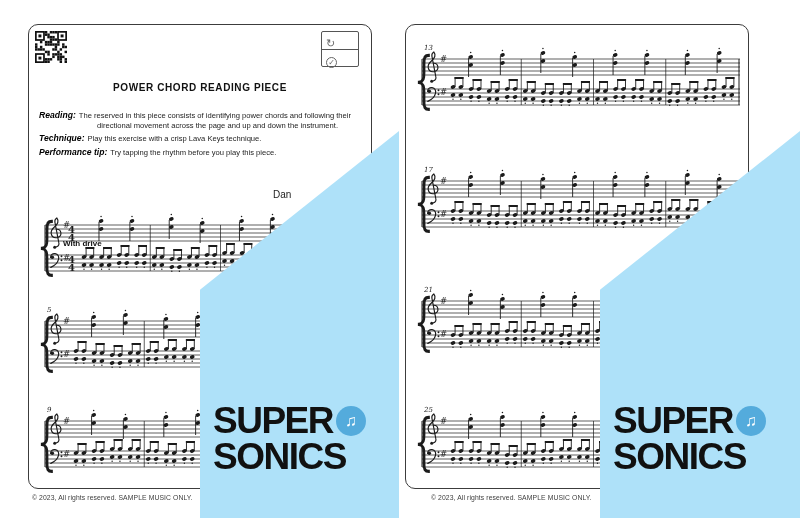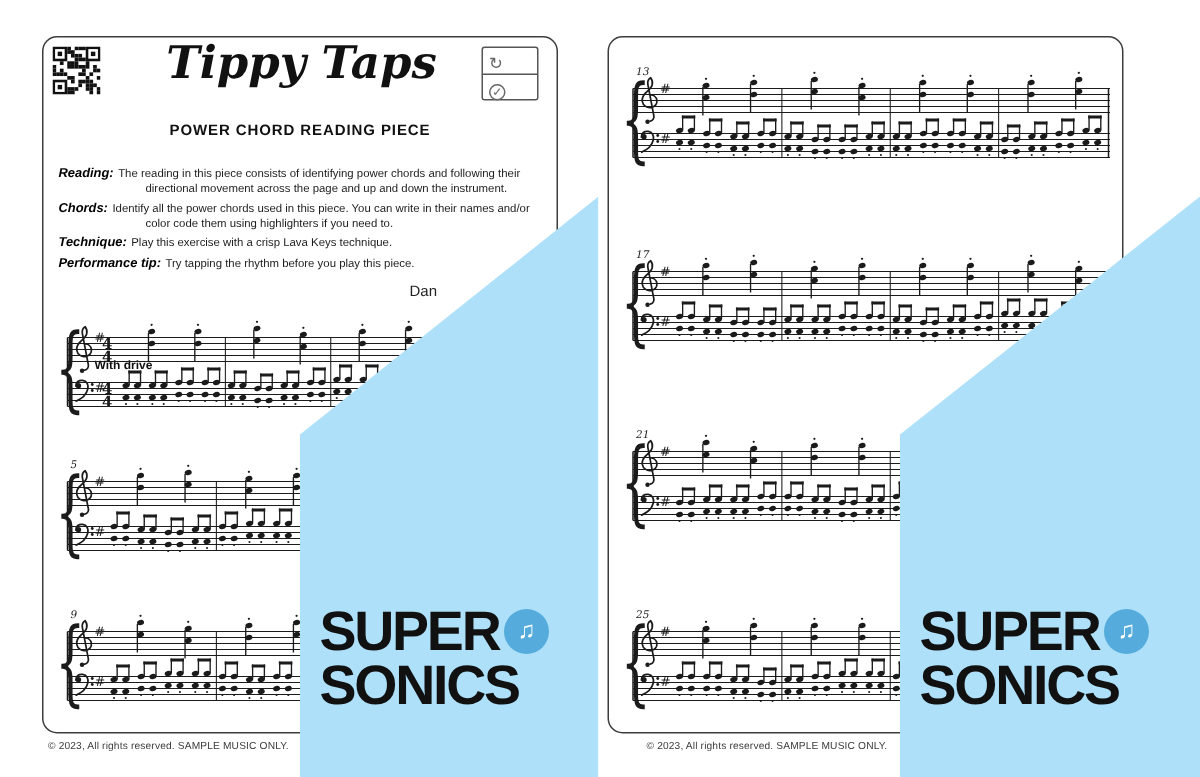--- a/index.html
+++ b/index.html
@@ -139,30 +139,28 @@
       <rect x="0" y="0" width="4" height="4" fill="#111"></rect>
       <rect x="0.7" y="0.7" width="2.6" height="2.6" fill="#fff"></rect>
       <rect x="1.4" y="1.4" width="1.2" height="1.2" fill="#111"></rect>
       <rect x="9" y="0" width="4" height="4" fill="#111"></rect>
       <rect x="9.7" y="0.7" width="2.6" height="2.6" fill="#fff"></rect>
       <rect x="10.4" y="1.4" width="1.2" height="1.2" fill="#111"></rect>
       <rect x="0" y="9" width="4" height="4" fill="#111"></rect>
       <rect x="0.7" y="9.7" width="2.6" height="2.6" fill="#fff"></rect>
       <rect x="1.4" y="10.4" width="1.2" height="1.2" fill="#111"></rect>
     </svg>
-  <div class="title">Tippy Taps</div>
   <div class="hdr-boxes">
     <div class="hdr-cell"><span class="icon-repeat">↻</span></div>
     <div class="hdr-cell"><span class="icon-check">✓</span></div>
   </div>
   <div class="subtitle">POWER CHORD READING PIECE</div>
 
   <div class="instructions">
-    <p class="instr"><span class="lbl">Reading:</span><span>The reading in this piece consists of identifying power chords and following their directional movement across the page and up and down the instrument.</span></p>
-    <p class="instr"><span class="lbl">Chords:</span><span>Identify all the power chords used in this piece. You can write in their names and/or color code them using highlighters if you need to.</span></p>
+    <p class="instr"><span class="lbl">Reading:</span><span>The reserved in this piece consists of identifying power chords and following their directional movement across the page and up and down the instrument.</span></p>
     <p class="instr"><span class="lbl">Technique:</span><span>Play this exercise with a crisp Lava Keys technique.</span></p>
     <p class="instr"><span class="lbl">Performance tip:</span><span>Try tapping the rhythm before you play this piece.</span></p>
   </div>
 
   <div class="tempo">With drive</div>
   <div class="composer">Dan</div>
   <div class="sysbox" id="sysbox1">
       <svg width="332" height="92" viewBox="0 0 332 92" style="position:absolute;left:6px;top:182px;overflow:visible;">
         <g stroke="#1b1b1b" stroke-width="0.7">
           <line x1="10" y1="18" x2="328" y2="18"></line>

